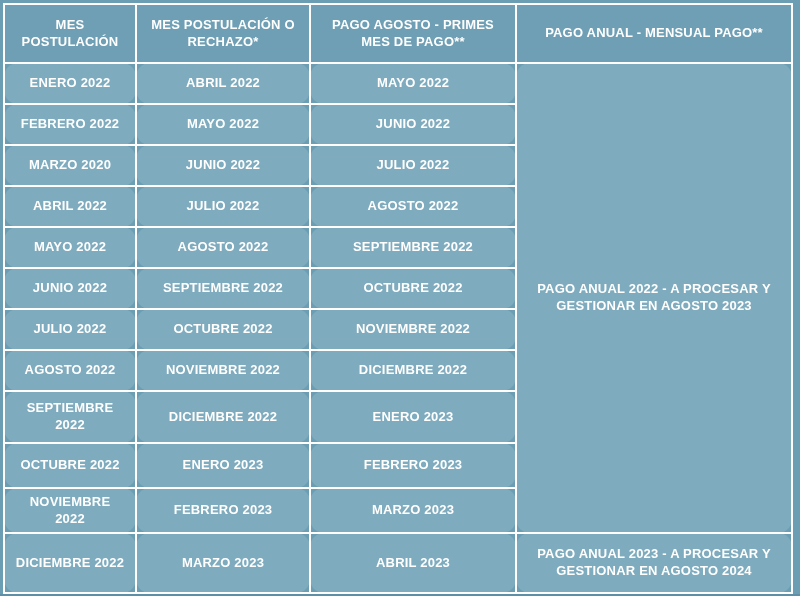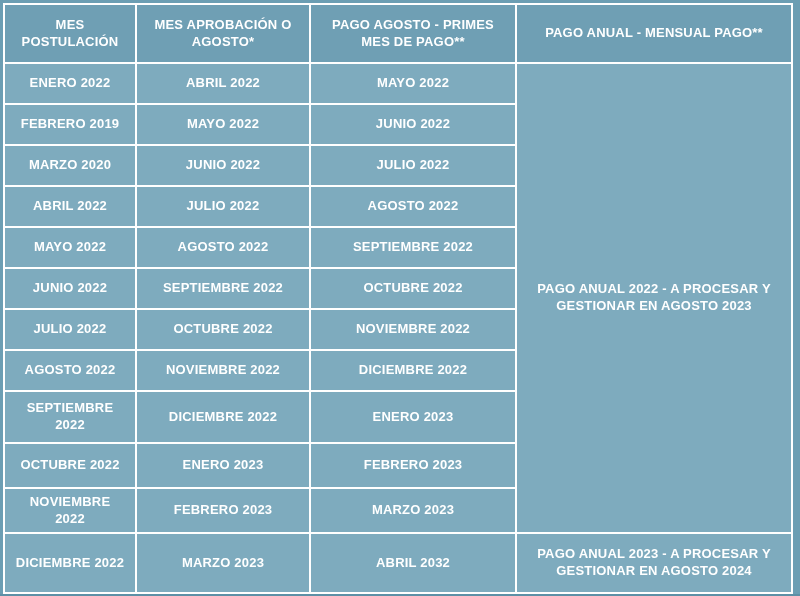--- a/index.html
+++ b/index.html
@@ -37,21 +37,21 @@
     font-weight: 700;
     text-align: center;
     vertical-align: middle;
     font-size: 13px;
     line-height: 1.3;
     letter-spacing: 0.2px;
     padding: 2px 12px;
   }
   table.schedule thead tr { height: 59px; }
   table.schedule thead th { background: var(--header-bg); font-size: 13px; }
-  table.schedule tbody td { background: var(--cell-bg); }
+  table.schedule tbody td { background: var(--cell-bg); border-radius: 14px; }
   table.schedule tbody tr { height: 41px; }
   table.schedule tbody tr:nth-child(9)  { height: 52px; }
   table.schedule tbody tr:nth-child(10) { height: 45px; }
   table.schedule tbody tr:nth-child(11) { height: 45px; }
   table.schedule tbody tr:nth-child(12) { height: 60px; }
   table.schedule td.col-postulacion { padding: 2px 8px; }
   table.schedule td.annual { padding: 2px 16px; text-align: center; }
   .bottom-edge {
     position: absolute;
     left: 0; bottom: 0;
@@ -66,34 +66,34 @@
   <table class="schedule">
     <colgroup>
       <col style="width:132px">
       <col style="width:174px">
       <col style="width:206px">
       <col style="width:276px">
     </colgroup>
     <thead>
       <tr>
         <th>MES POSTULACIÓN</th>
-        <th>MES APROBACIÓN O AGOSTO*</th>
+        <th>MES POSTULACIÓN O RECHAZO*</th>
         <th>PAGO AGOSTO - PRIMES MES DE PAGO**</th>
         <th>PAGO ANUAL - MENSUAL PAGO**</th>
       </tr>
     </thead>
     <tbody>
         <tr>
           <td class="col-postulacion">ENERO 2022</td>
           <td class="col-aprobacion">ABRIL 2022</td>
           <td class="col-pago-mensual">MAYO 2022</td>
           <td rowspan="11" class="annual">PAGO ANUAL 2022 - A PROCESAR Y GESTIONAR EN AGOSTO 2023</td>
         </tr>
         <tr>
-          <td class="col-postulacion">FEBRERO 2019</td>
+          <td class="col-postulacion">FEBRERO 2022</td>
           <td class="col-aprobacion">MAYO 2022</td>
           <td class="col-pago-mensual">JUNIO 2022</td>
         </tr>
         <tr>
           <td class="col-postulacion">MARZO 2020</td>
           <td class="col-aprobacion">JUNIO 2022</td>
           <td class="col-pago-mensual">JULIO 2022</td>
         </tr>
         <tr>
           <td class="col-postulacion">ABRIL 2022</td>
@@ -131,19 +131,19 @@
           <td class="col-pago-mensual">FEBRERO 2023</td>
         </tr>
         <tr>
           <td class="col-postulacion">NOVIEMBRE 2022</td>
           <td class="col-aprobacion">FEBRERO 2023</td>
           <td class="col-pago-mensual">MARZO 2023</td>
         </tr>
         <tr>
           <td class="col-postulacion">DICIEMBRE 2022</td>
           <td class="col-aprobacion">MARZO 2023</td>
-          <td class="col-pago-mensual">ABRIL 2032</td>
+          <td class="col-pago-mensual">ABRIL 2023</td>
           <td rowspan="1" class="annual">PAGO ANUAL 2023 - A PROCESAR Y GESTIONAR EN AGOSTO 2024</td>
         </tr>
       </tbody>
   </table>
 </div>
 <div class="bottom-edge"></div>
 
 </body></html>

